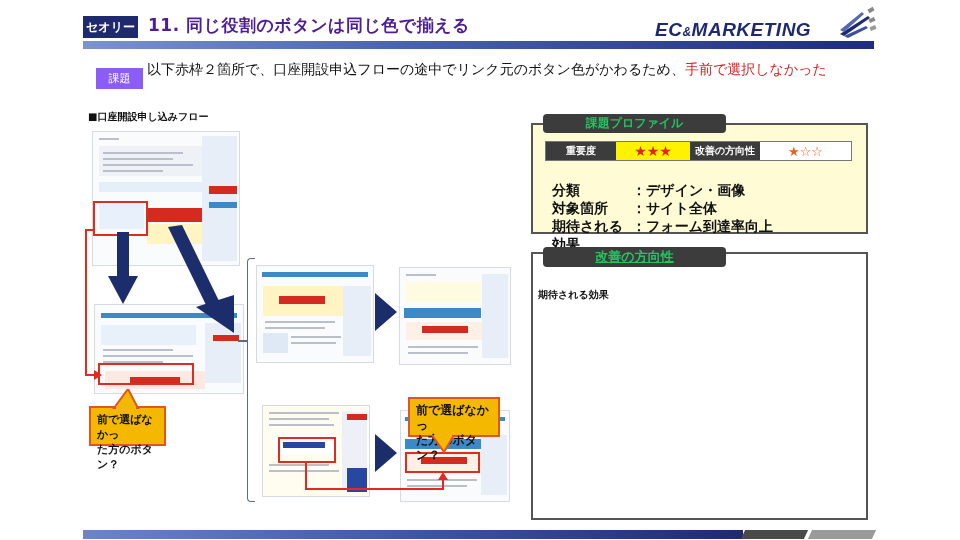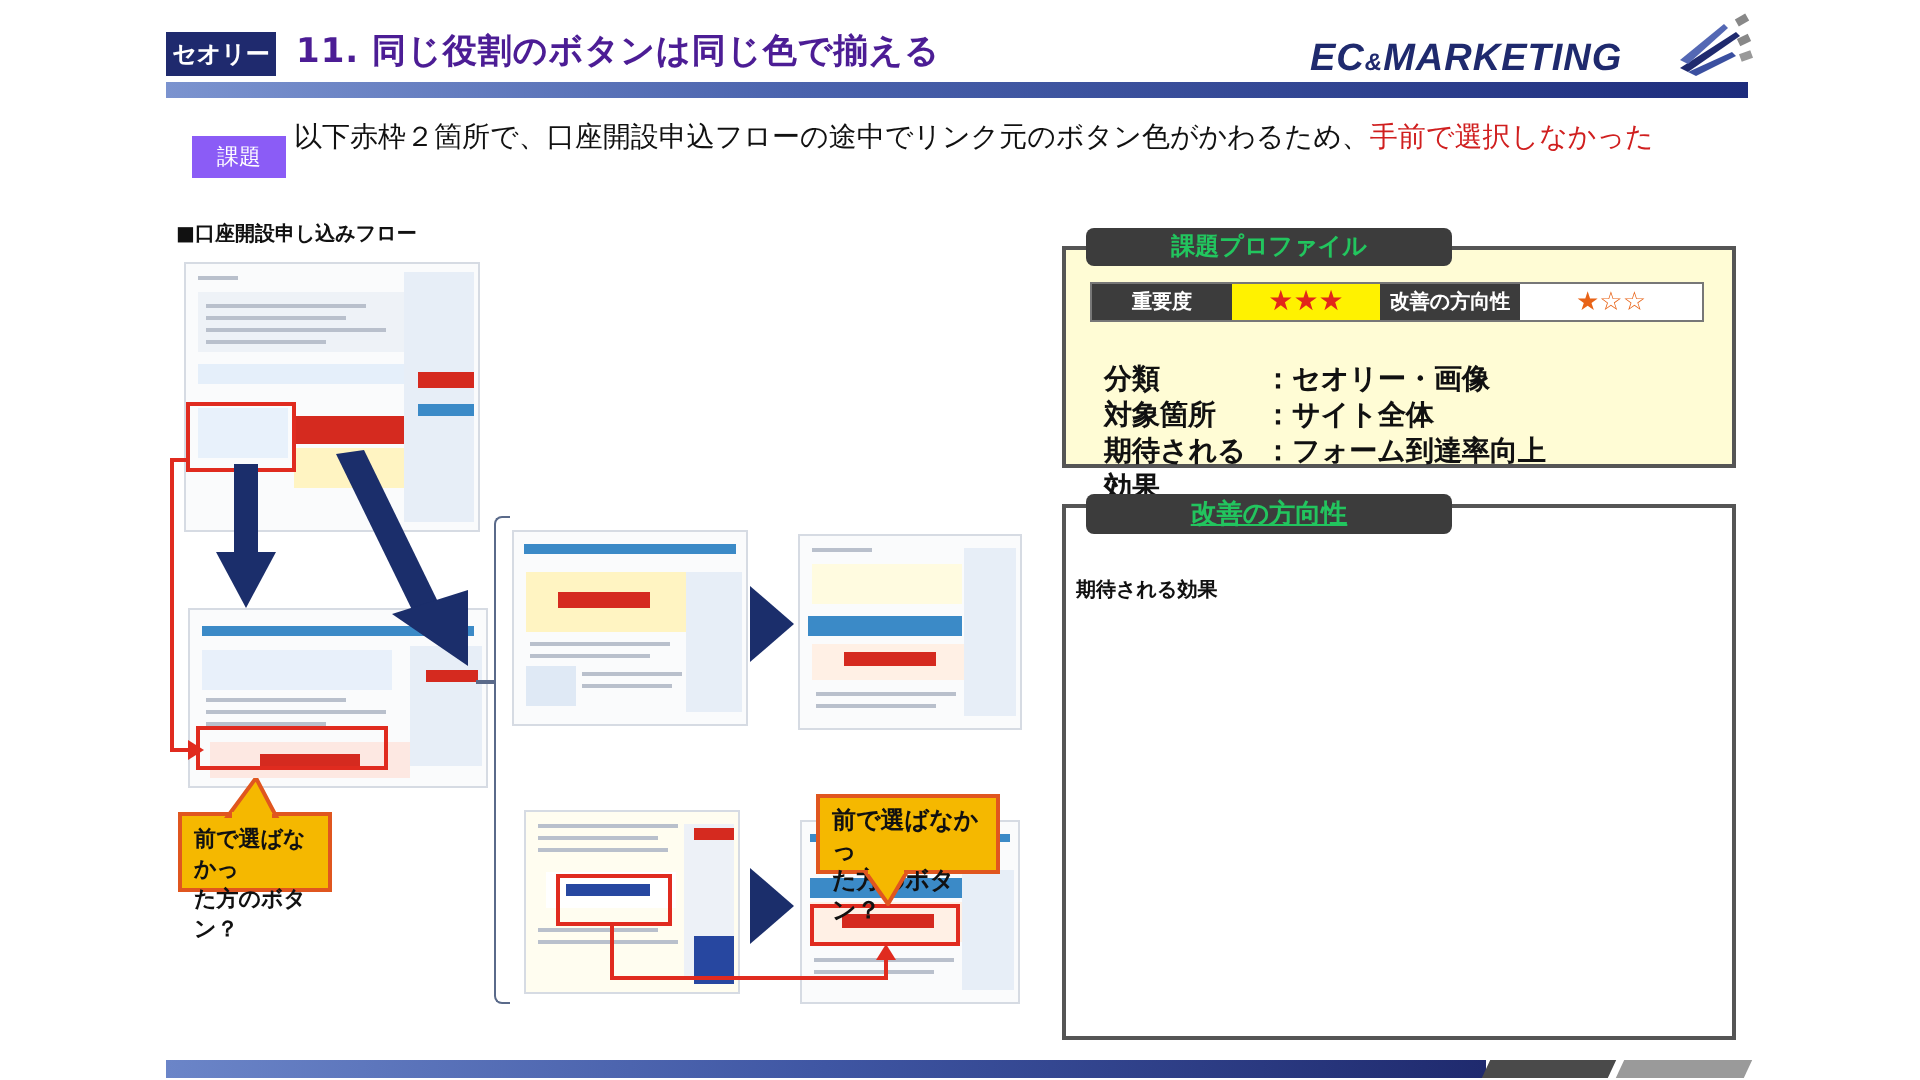--- a/index.html
+++ b/index.html
@@ -242,21 +242,21 @@
 <div class="rating-row">
   <div class="r-label r-imp">重要度</div>
   <div class="r-imp-val">★★★</div>
   <div class="r-label r-diff">改善の方向性</div>
   <div class="r-diff-val">★☆☆</div>
 </div>
 <div class="attrs">
   <div class="row">
     <span class="k">分類</span>
       <span style="width:14px;">：</span>
-      <span>セオリー・画像</span>
+      <span>デザイン・画像</span>
   </div>
   <div class="row">
     <span class="k">対象箇所</span>
       <span style="width:14px;">：</span>
       <span>サイト全体</span>
   </div>
   <div class="row">
     <span class="k">期待される効果</span>
       <span style="width:14px;">：</span>
       <span>フォーム到達率向上</span>

